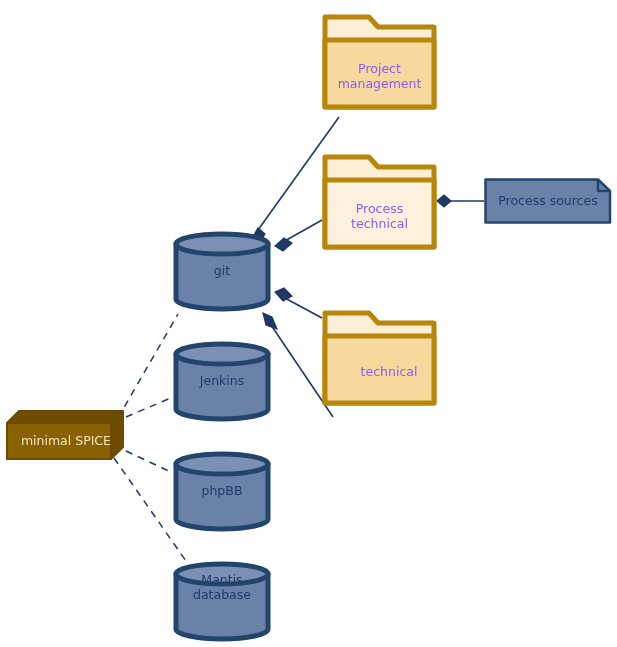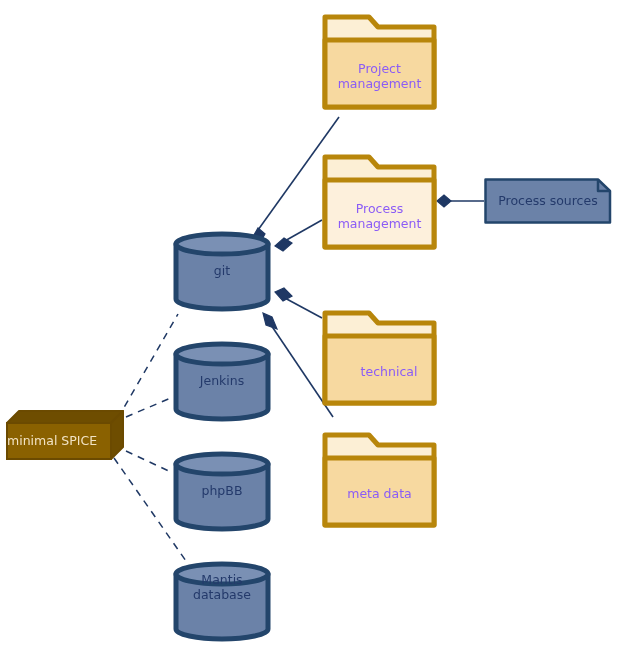--- a/index.html
+++ b/index.html
@@ -75,21 +75,21 @@
   
   .node3d {
     position: absolute;
   }
   .node3d .node3d-svg {
     position: absolute;
     left: 0; top: 0;
   }
   .node3d .node3d-label {
     position: absolute;
-    text-align: left;
+    text-align: right;
     color: #F2E3C4;
     font-size: 12.5px;
     line-height: 15px;
     white-space: pre-line;
     pointer-events: none;
   }
 
   
   .note {
     position: absolute;
@@ -168,38 +168,31 @@
     <div class="folder-label" style="top:47px;">Project
 management</div>
   </div>
 
   <div class="folder node" style="left:322px; top:154px; width:115px; height:96px;">
     <svg class="folder-svg" width="115" height="96" viewBox="0 0 115 96" xmlns="http://www.w3.org/2000/svg">
       <path d="M3 3 H47 L56 13 H112 V93 H3 Z" fill="#FCEFD5" stroke="#B8860B" stroke-width="5" stroke-linejoin="round"></path>
       <path d="M3 26 H112 V93 H3 Z" fill="#FDF0DC" stroke="#B8860B" stroke-width="5" stroke-linejoin="round"></path>
     </svg>
     <div class="folder-label" style="top:47px;">Process
-management</div>
+technical</div>
   </div>
 
   <div class="folder node" style="left:322px; top:310px; width:134px; height:96px;">
     <svg class="folder-svg" width="115" height="96" viewBox="0 0 115 96" xmlns="http://www.w3.org/2000/svg">
       <path d="M3 3 H47 L56 13 H112 V93 H3 Z" fill="#FCEFD5" stroke="#B8860B" stroke-width="5" stroke-linejoin="round"></path>
       <path d="M3 26 H112 V93 H3 Z" fill="#F7D9A0" stroke="#B8860B" stroke-width="5" stroke-linejoin="round"></path>
     </svg>
     <div class="folder-label" style="top:54px;">technical</div>
   </div>
 
-  <div class="folder node" style="left:322px; top:432px; width:115px; height:96px;">
-    <svg class="folder-svg" width="115" height="96" viewBox="0 0 115 96" xmlns="http://www.w3.org/2000/svg">
-      <path d="M3 3 H47 L56 13 H112 V93 H3 Z" fill="#FCEFD5" stroke="#B8860B" stroke-width="5" stroke-linejoin="round"></path>
-      <path d="M3 26 H112 V93 H3 Z" fill="#F7D9A0" stroke="#B8860B" stroke-width="5" stroke-linejoin="round"></path>
-    </svg>
-    <div class="folder-label" style="top:54px;">meta data</div>
-  </div>
 
   <div class="cylinder node" style="left:172px; top:341px; width:100px; height:81px;">
     <svg class="cyl-svg" width="100" height="81" viewBox="0 0 100 81" xmlns="http://www.w3.org/2000/svg">
       <path d="M4 13 V68 C4 73.5 24.6 78 50 78 C75.4 78 96 73.5 96 68 V13 Z" fill="#6B82A8" stroke="#23456B" stroke-width="5" stroke-linejoin="round"></path>
       <ellipse cx="50" cy="13" rx="46" ry="10" fill="#7A90B4" stroke="#23456B" stroke-width="5"></ellipse>
     </svg>
     <div class="cyl-label" style="top:32px;">Jenkins</div>
   </div>
 
   <div class="cylinder node" style="left:172px; top:231px; width:100px; height:81px;">

